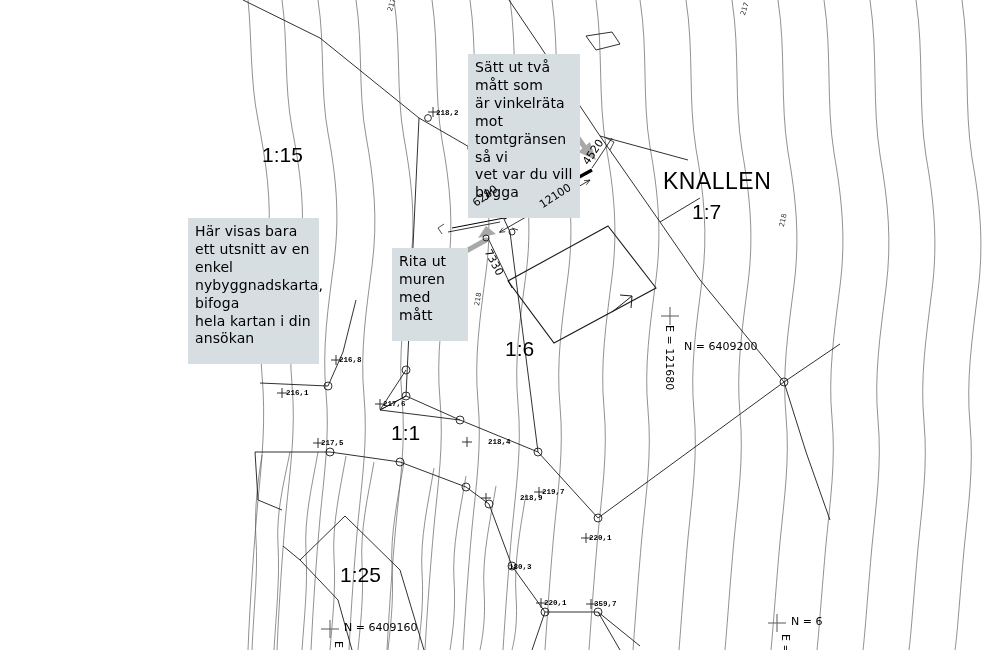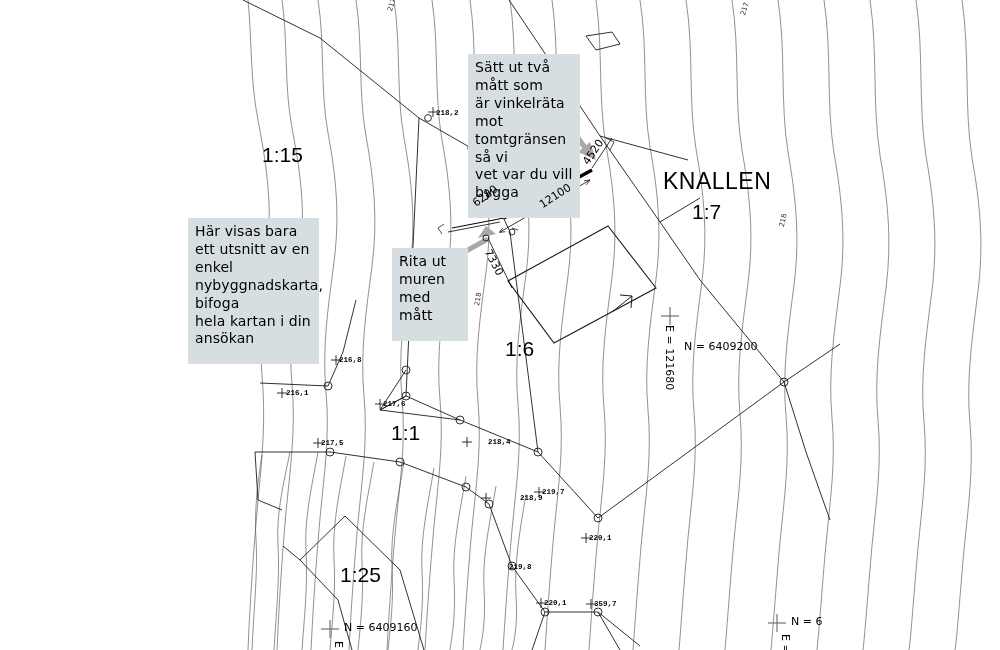--- a/index.html
+++ b/index.html
@@ -337,21 +337,21 @@
 
   <div class="elev-label" style="left:436px; top:109px;">218,2</div>
   <div class="elev-label" style="left:339px; top:356px;">216,8</div>
   <div class="elev-label" style="left:286px; top:389px;">216,1</div>
   <div class="elev-label" style="left:383px; top:400px;">217,6</div>
   <div class="elev-label" style="left:321px; top:439px;">217,5</div>
   <div class="elev-label" style="left:470px; top:438px;margin-left:18px;">218,4</div>
   <div class="elev-label" style="left:488px; top:494px;margin-left:32px;">218,9</div>
   <div class="elev-label" style="left:542px; top:488px;">219,7</div>
   <div class="elev-label" style="left:589px; top:534px;">220,1</div>
-  <div class="elev-label" style="left:509px; top:563px;">219,8</div>
+  <div class="elev-label" style="left:509px; top:563px;">180,3</div>
   <div class="elev-label" style="left:544px; top:599px;">220,1</div>
   <div class="elev-label" style="left:594px; top:600px;">359,7</div>
 
   <div class="contour-label" style="left:386px; top:10px; transform:rotate(-72deg);">217</div>
   <div class="contour-label" style="left:739px; top:14px; transform:rotate(-72deg);">217</div>
   <div class="contour-label" style="left:778px; top:226px; transform:rotate(-78deg);">218</div>
   <div class="contour-label" style="left:473px; top:305px; transform:rotate(-80deg);">218</div>
 
 </div>
 

